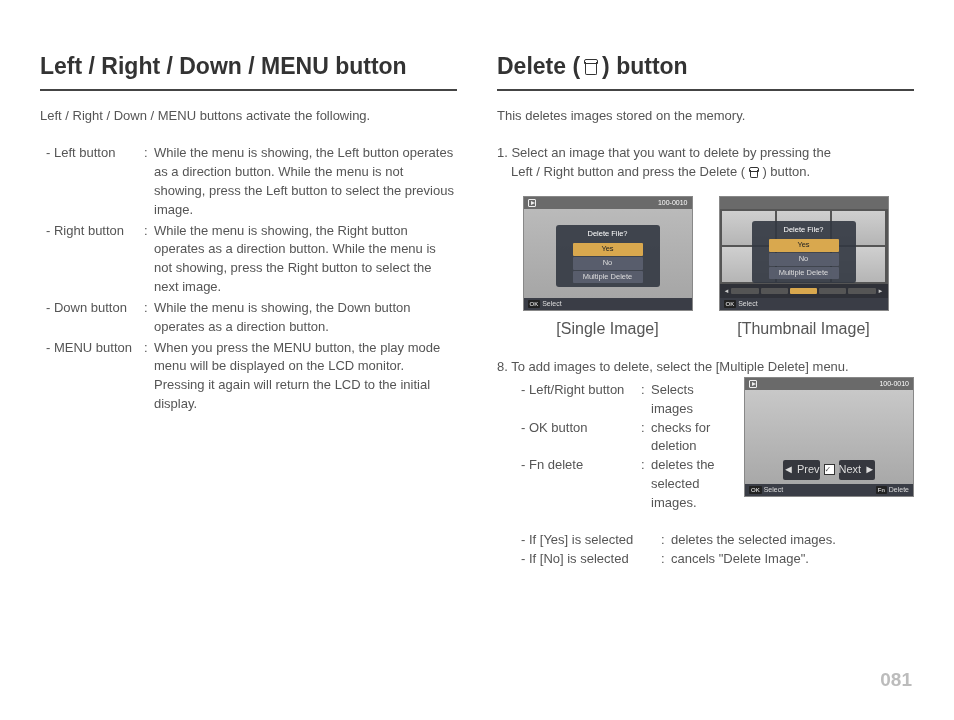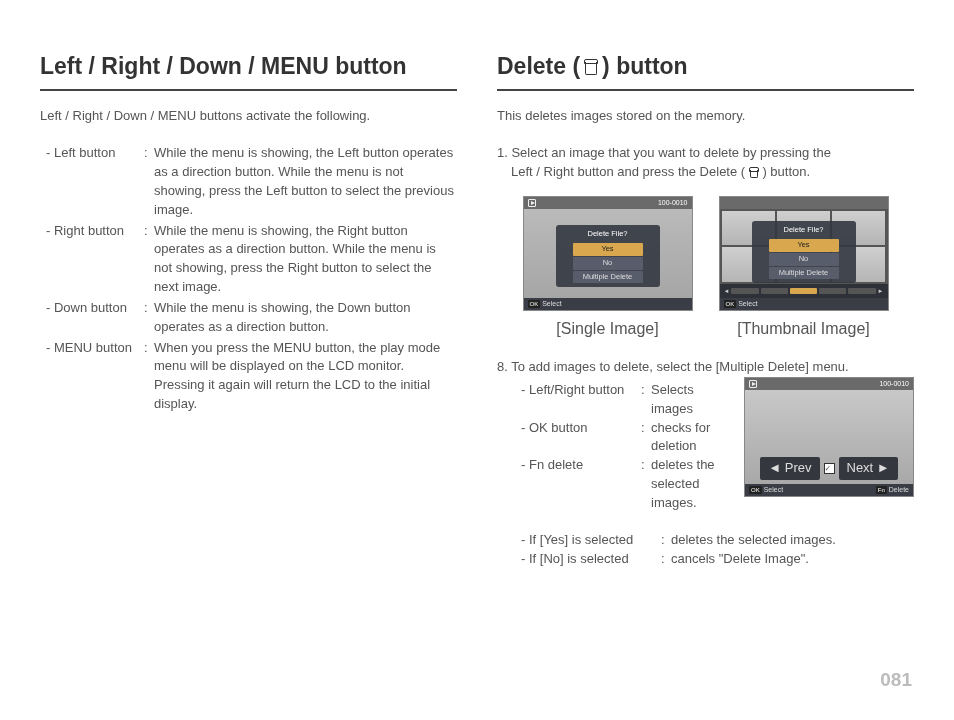--- a/index.html
+++ b/index.html
@@ -177,22 +177,22 @@
     bottom: 16px;
     left: 0; right: 0;
     display: flex;
     justify-content: center;
     gap: 4px;
     align-items: center;
   }
   .prevnext .pill {
     background: rgba(40,42,50,0.9);
     color:#ddd;
-    font-size:13px;
-    padding: 2px 8px;
+    font-size:11px;
+    padding: 2px 0;
     border-radius: 2px;
   }
   .prevnext .chk {
     width: 11px; height: 11px; background:#fff; border:1px solid #333;
     font-size:8px; line-height:9px;
   }
   .trash-icon {
     width: 14px; height: 16px; display:inline-block; position:relative;
     vertical-align: -2px;
   }

